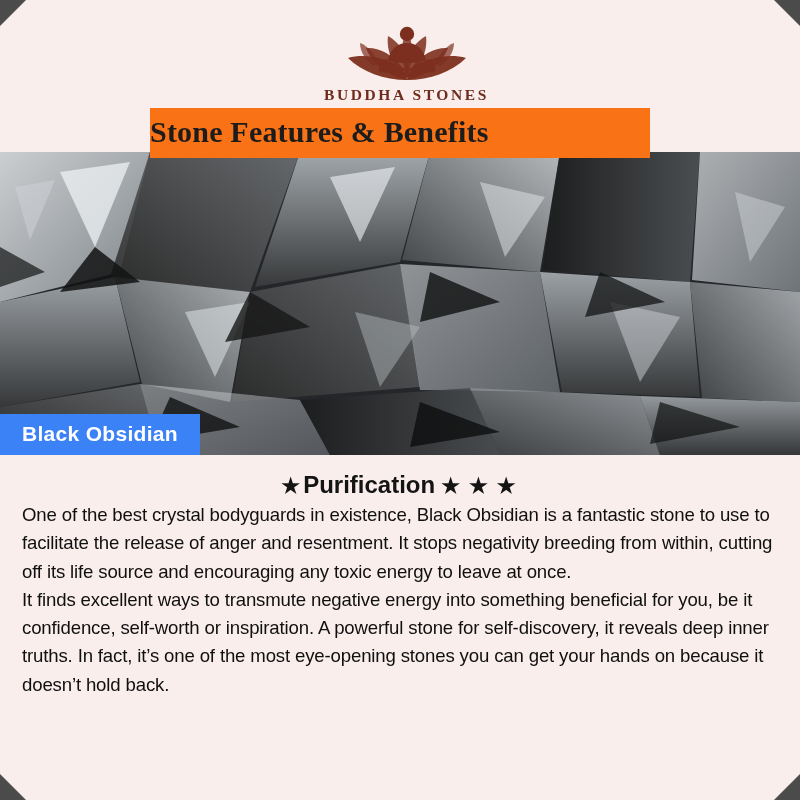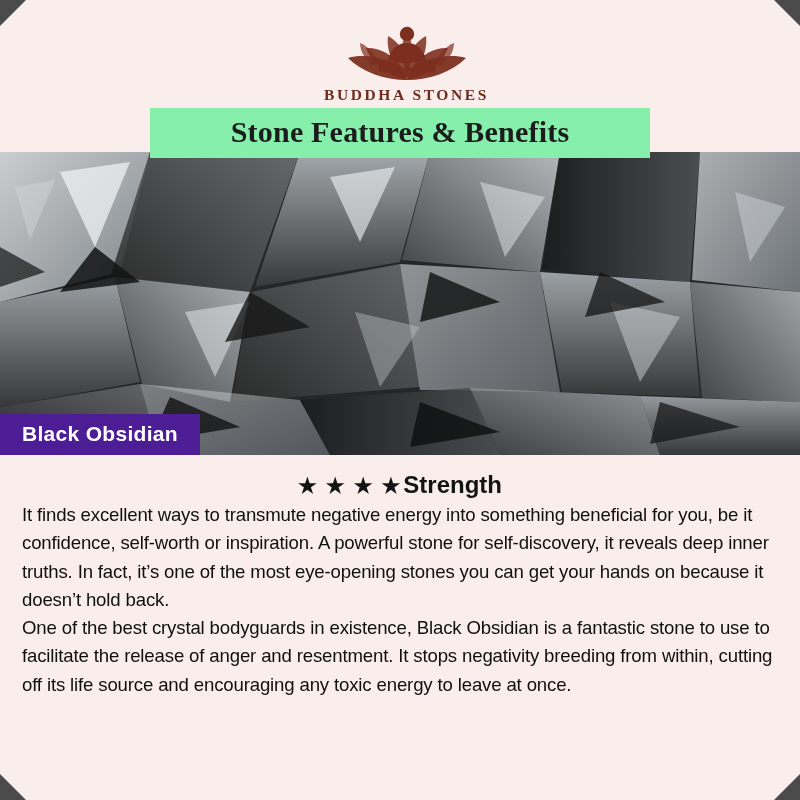--- a/index.html
+++ b/index.html
@@ -73,22 +73,22 @@
     color: #6e2b1e;
     font-weight: 700;
     margin-top: -2px;
   }
 
   
   .title-band {
     position: relative;
     margin: 0 auto;
     width: 500px;
-    background: #86efac;
-    text-align: center;
+    background: #f97316;
+    text-align: left;
     padding: 7px 0 9px 0;
     z-index: 5;
   }
   .title-band h1 {
     margin: 0;
     font-family: "Liberation Serif", serif;
     font-size: 30px;
     font-weight: 700;
     color: #1c1c1c;
     letter-spacing: 0.2px;
@@ -107,21 +107,21 @@
     position: absolute;
     top: 0; left: 0;
     width: 800px;
     height: 303px;
     display: block;
   }
   .stone-label {
     position: absolute;
     left: 0;
     bottom: 0;
-    background: #4c1d95;
+    background: #3b82f6;
     color: #ffffff;
     font-family: "Liberation Sans", sans-serif;
     font-weight: 700;
     font-size: 21px;
     letter-spacing: 0.3px;
     padding: 8px 22px 9px 22px;
     z-index: 6;
   }
 
   
@@ -272,33 +272,33 @@
       <polygon points="0,95 45,120 0,135" fill="#141515" opacity="0.7"></polygon>
     </svg>
     <div class="stone-label">Black Obsidian</div>
   </div>
 
   <div class="content">
 
     <div class="benefits">
       <span class="benefit">
         <span class="star">★</span>
+        <span>Purification</span>
       </span>
       <span class="benefit">
         <span class="star">★</span>
       </span>
       <span class="benefit">
         <span class="star">★</span>
       </span>
       <span class="benefit">
         <span class="star">★</span>
-        <span>Strength</span>
       </span>
     </div>
 
     <div class="body-copy">
+      <p>One of the best crystal bodyguards in existence, Black Obsidian is a fantastic stone to use to facilitate the release of anger and resentment. It stops negativity breeding from within, cutting off its life source and encouraging any toxic energy to leave at once.</p>
       <p>It finds excellent ways to transmute negative energy into something beneficial for you, be it confidence, self-worth or inspiration. A powerful stone for self-discovery, it reveals deep inner truths. In fact, it’s one of the most eye-opening stones you can get your hands on because it doesn’t hold back.</p>
-      <p>One of the best crystal bodyguards in existence, Black Obsidian is a fantastic stone to use to facilitate the release of anger and resentment. It stops negativity breeding from within, cutting off its life source and encouraging any toxic energy to leave at once.</p>
     </div>
 
   </div>
 
 </div>
 
 </body></html>

